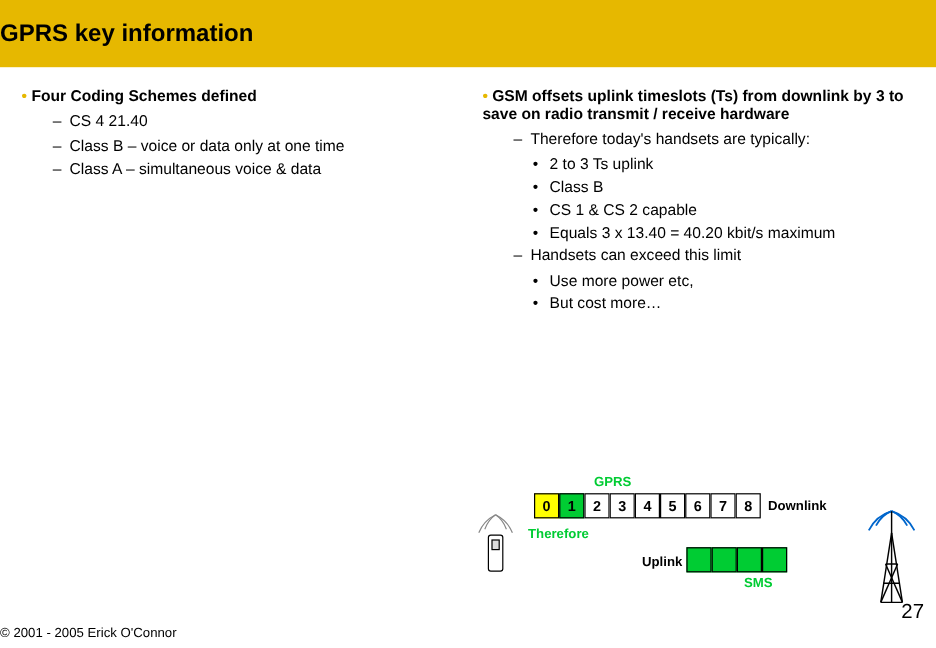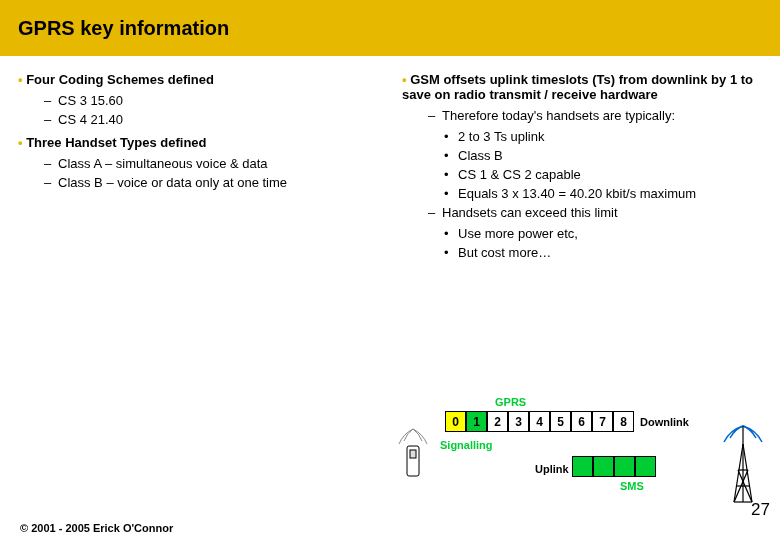--- a/index.html
+++ b/index.html
@@ -1,16 +1,16 @@
 <!DOCTYPE html>
 <html><head>
 <meta charset="utf-8">
 <style>
 html,body{margin:0;padding:0;width:780px;height:540px;font-family:Arial,Helvetica,sans-serif;font-size:13px;color:#000;position:relative;overflow:hidden;background:#fff}
-.header-bar{background:#e6b800;height:56px;display:flex;align-items:center;padding-left:18px}
+.header-bar{background:#e6b800;height:56px;display:flex;align-items:center;}
 .title{font-size:20px;font-weight:bold}
 .body-area{position:relative;padding:8px 18px 0 18px}
 .columns{display:flex;gap:24px}
 .col-left{flex:1}
 .col-right{flex:1}
 .top-bullet{font-weight:bold;margin:8px 0 6px 0}
 .top-bullet::before{content:"• ";color:#e6b800;font-weight:bold}
 .sub-list{margin:0 0 6px 26px;padding:0;list-style:none;font-weight:normal}
 .sub-list li{margin:4px 0;position:relative;padding-left:14px}
 .sub-list li::before{content:"–";position:absolute;left:0}
@@ -24,47 +24,45 @@
 .y{background:#ffff00}
 .g{background:#00cc33}
 .w{background:#fff}
 .downlink-label{margin-left:6px}
 .signalling{position:absolute;left:100px;top:43px;color:#00cc33}
 .uplink-label{position:absolute;left:195px;top:67px}
 .uplink-boxes{position:absolute;left:232px;top:60px;display:flex}
 .sms-label{position:absolute;left:280px;top:84px;color:#00cc33}
 .antenna{position:absolute;left:53px;top:28px}
 .mast{position:absolute;right:4px;top:24px}
-.footer{position:absolute;left:20px;bottom:6px;font-size:11px;font-weight:bold}
+.footer{position:absolute;left:0;bottom:6px;font-size:11px;font-weight:normal}
 .pagenum{position:absolute;right:10px;bottom:20px;font-size:17px}
 </style>
 </head>
 <body>
 
 <div class="header-bar">
   <div class="title">GPRS key information</div>
 </div>
 
 <div class="body-area">
   <div class="columns">
     <div class="col-left">
       <div class="top-bullet">Four Coding Schemes defined</div>
       <ul class="sub-list">
-        <li>CS 3  15.60</li>
         <li>CS 4  21.40</li>
       </ul>
-      <div class="top-bullet">Three Handset Types defined</div>
       <ul class="sub-list">
+        <li>Class B – voice or data only at one time</li>
         <li>Class A – simultaneous voice &amp; data</li>
-        <li>Class B – voice or data only at one time</li>
       </ul>
     </div>
 
     <div class="col-right">
-      <div class="top-bullet">GSM offsets uplink timeslots (Ts) from downlink by 1 to save on radio transmit / receive hardware</div>
+      <div class="top-bullet">GSM offsets uplink timeslots (Ts) from downlink by 3 to save on radio transmit / receive hardware</div>
       <ul class="sub-list">
         <li>Therefore today's handsets are typically:</li>
       </ul>
       <ul class="sub2">
         <li>2 to 3 Ts uplink</li>
         <li>Class B</li>
         <li>CS 1 &amp; CS 2 capable</li>
         <li>Equals 3 x 13.40 = 40.20 kbit/s maximum</li>
       </ul>
       <ul class="sub-list">
@@ -85,21 +83,21 @@
     <div class="slot g">1</div>
     <div class="slot w">2</div>
     <div class="slot w">3</div>
     <div class="slot w">4</div>
     <div class="slot w">5</div>
     <div class="slot w">6</div>
     <div class="slot w">7</div>
     <div class="slot w">8</div>
     <span class="downlink-label">Downlink</span>
   </div>
-  <div class="signalling">Signalling</div>
+  <div class="signalling">Therefore</div>
   <div class="uplink-label">Uplink</div>
   <div class="uplink-boxes">
     <div class="slot g"></div>
     <div class="slot g"></div>
     <div class="slot g"></div>
     <div class="slot g"></div>
   </div>
   <div class="sms-label">SMS</div>
 
   <svg class="antenna" width="40" height="60" viewBox="0 0 40 60">

